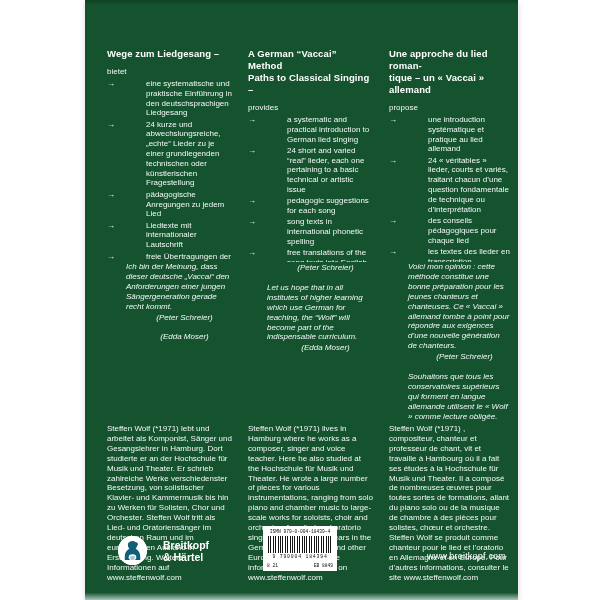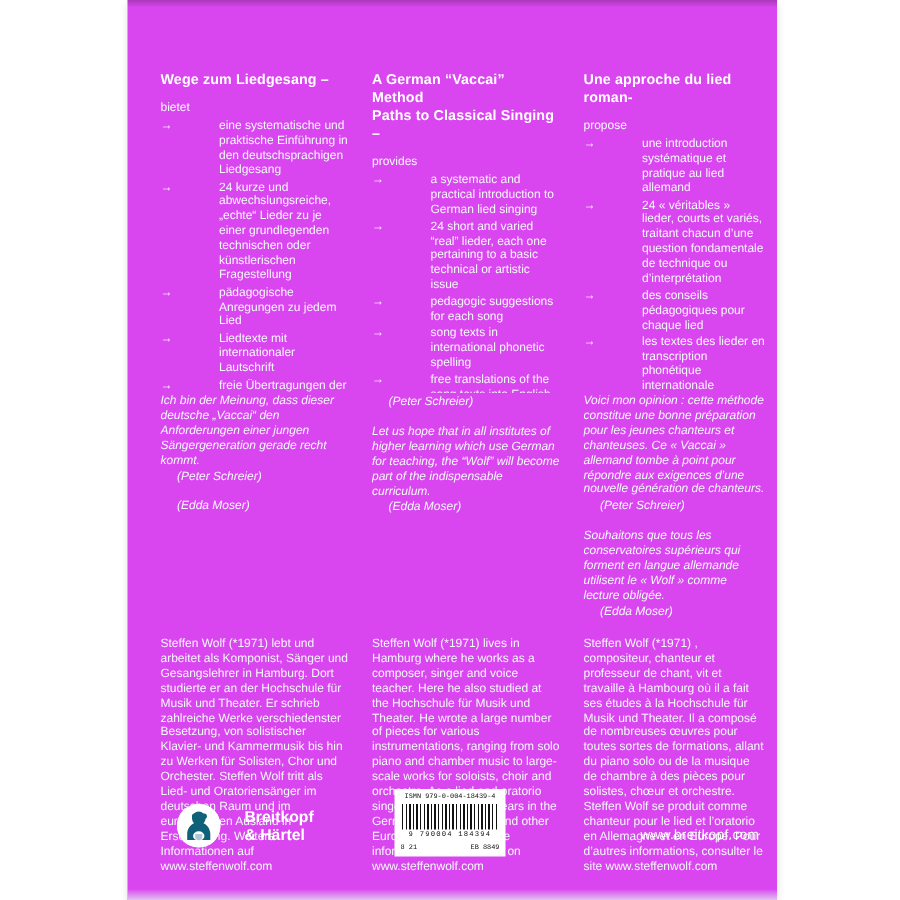--- a/index.html
+++ b/index.html
@@ -1,36 +1,36 @@
 <!DOCTYPE html>
 <html><head>
 <meta charset="utf-8">
 <style>
   html,body{margin:0;padding:0;}
   body{width:600px;height:600px;background:#ffffff;font-family:"Liberation Sans",sans-serif;-webkit-font-smoothing:antialiased;}
   .stage{position:relative;width:600px;height:600px;background:#ffffff;overflow:hidden;}
-  .cover{position:absolute;left:85px;top:0;width:433px;height:600px;background:#d946ef;
+  .cover{position:absolute;left:85px;top:0;width:433px;height:600px;background:#14532d;
          box-sizing:border-box;padding:48px 8px 0 22px;box-shadow:0 2px 6px rgba(0,0,0,.15);}
   .cover::before{content:"";position:absolute;left:0;right:0;top:0;height:5px;
          background:linear-gradient(to bottom,rgba(0,0,0,.22),rgba(0,0,0,0));pointer-events:none;}
   .cover::after{content:"";position:absolute;left:0;right:0;bottom:0;height:7px;
          background:linear-gradient(to bottom,rgba(255,255,255,.04),rgba(225,238,240,.75));pointer-events:none;}
   .cols{display:flex;gap:16px;color:#f3f8f9;}
   .col{width:125px;flex:none;}
   .col:last-child{width:121px;}
   .col-title{font-size:9.5px;font-weight:700;line-height:12px;color:#ffffff;letter-spacing:.1px;}
   .intro{font-size:8px;line-height:10px;margin-top:7px;}
   .bullets{margin-top:2px;}
   .bullet{display:flex;font-size:8px;line-height:9.8px;margin-bottom:1.5px;}
   .arr{flex:none;width:12px;font-weight:700;color:#ffffff;}
   .bt{flex:1;margin-left:27px;}
   .col-top{height:214px;overflow:hidden;}
   .col-quotes{height:162px;overflow:hidden;}
-  .quote{font-style:italic;font-size:8px;line-height:9.9px;margin-bottom:10px;}
-  .attr{padding-left:11px;margin-top:1px;}
+  .quote{font-style:italic;font-size:8px;line-height:9.9px;margin-bottom:10px;margin-left:19px;}
+  .attr{padding-left:11px;margin-top:1px;text-align:center;}
   .bio{font-size:8px;line-height:9.9px;}
   .logo{position:absolute;left:33px;top:536px;display:flex;align-items:center;gap:16px;}
   .logo-circle{width:29px;height:29px;border-radius:50%;background:#ffffff;display:flex;align-items:center;justify-content:center;}
   .logo-name{font-size:10.5px;font-weight:700;line-height:12px;color:#ffffff;}
   .barcode{position:absolute;left:178px;top:526px;width:74px;background:#ffffff;padding:3px 4px 3px 4px;box-sizing:border-box;}
   .ismn{font-size:4.6px;line-height:5.5px;color:#111;text-align:center;font-family:"Liberation Mono",monospace;white-space:nowrap;}
   .bars{height:17px;margin:1.5px 1px 1px 1px;
         background:repeating-linear-gradient(90deg,#111 0,#111 1px,transparent 1px,transparent 2.4px);}
   .digits{font-size:4.8px;line-height:5.5px;color:#111;text-align:center;letter-spacing:.8px;font-family:"Liberation Mono",monospace;white-space:nowrap;}
   .codes{display:flex;justify-content:space-between;font-size:4.6px;line-height:5.5px;color:#111;margin-top:3px;font-family:"Liberation Mono",monospace;}
@@ -129,20 +129,21 @@
             <div class="attr">(Edda Moser)</div>
           </div>
         </div>
         <div class="bio">Steffen Wolf (*1971) lives in Hamburg where he works as a composer, singer and voice teacher. Here he also studied at the Hochschule für Musik und Theater. He wrote a large number of pieces for various instrumentations, ranging from solo piano and chamber music to large-scale works for soloists, choir and orchestra. As a lied and oratorio singer he frequently appears in the German-speaking area and other European countries. More information can be found on www.steffenwolf.com</div>
       </div>
 
       <div class="col">
         <div class="col-top">
           <div class="col-title">
             <div>Une approche du lied roman-</div>
+            <div>tique – un « Vaccai » allemand</div>
           </div>
           <div class="intro">propose</div>
           <div class="bullets">
             <div class="bullet">
                 <span class="arr">→</span>
                 <span class="bt">une introduction systématique et pratique au lied allemand</span>
               </div>
             <div class="bullet">
                 <span class="arr">→</span>
                 <span class="bt">24 « véritables » lieder, courts et variés, traitant chacun d’une question fondamentale de technique ou d’interprétation</span>

